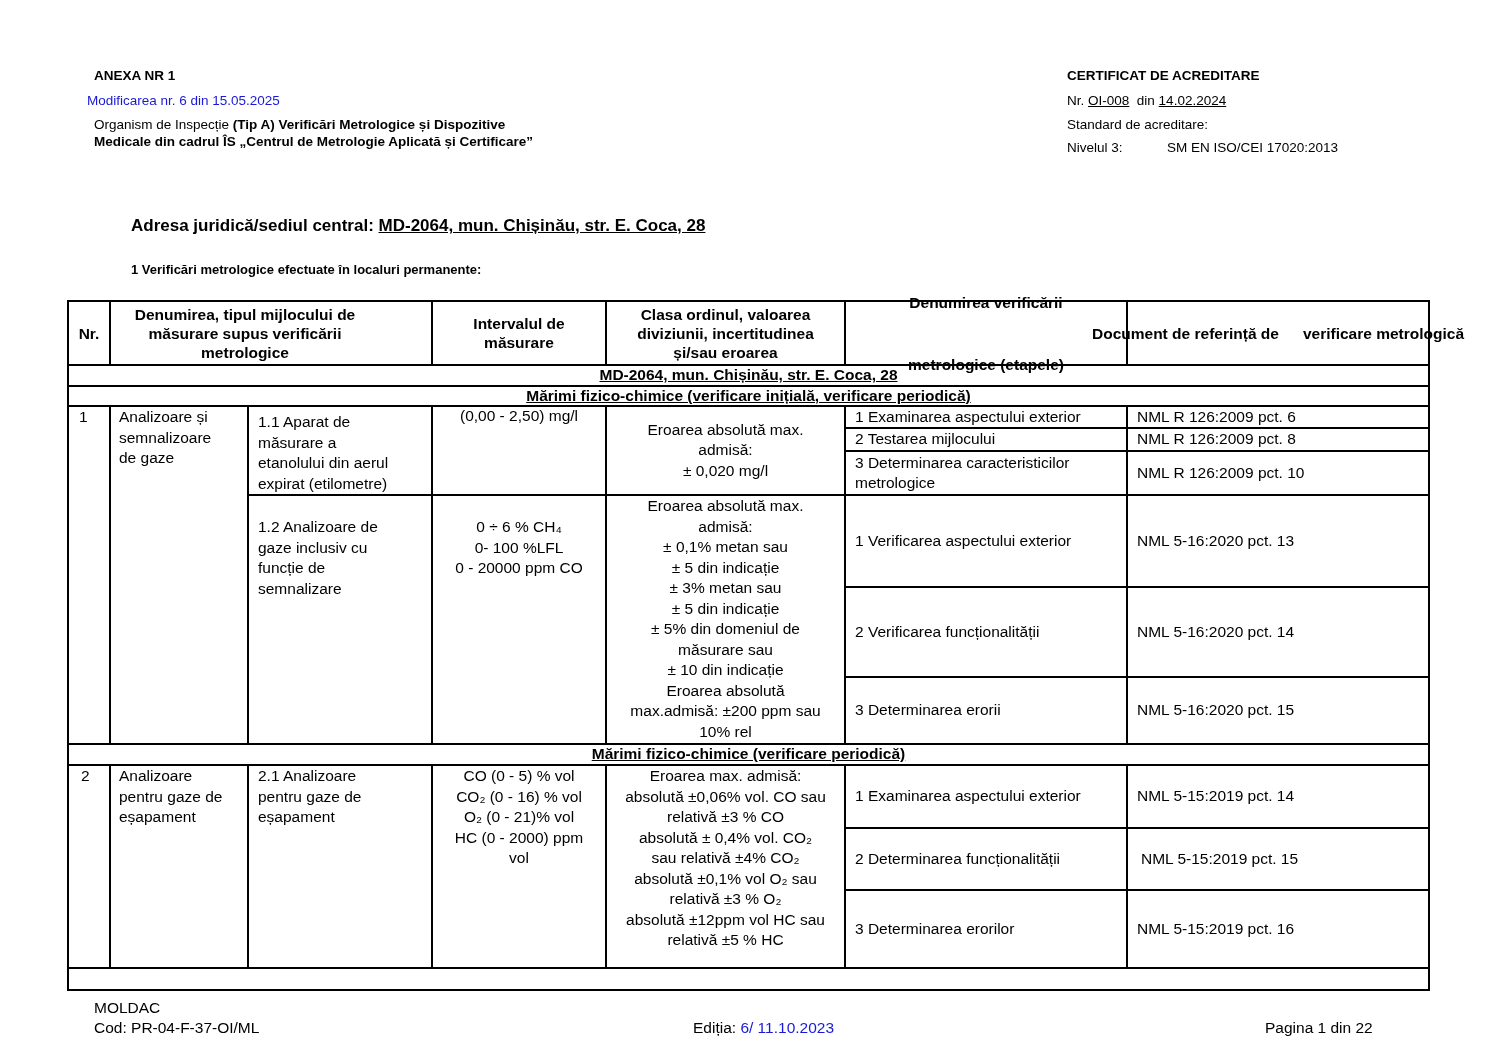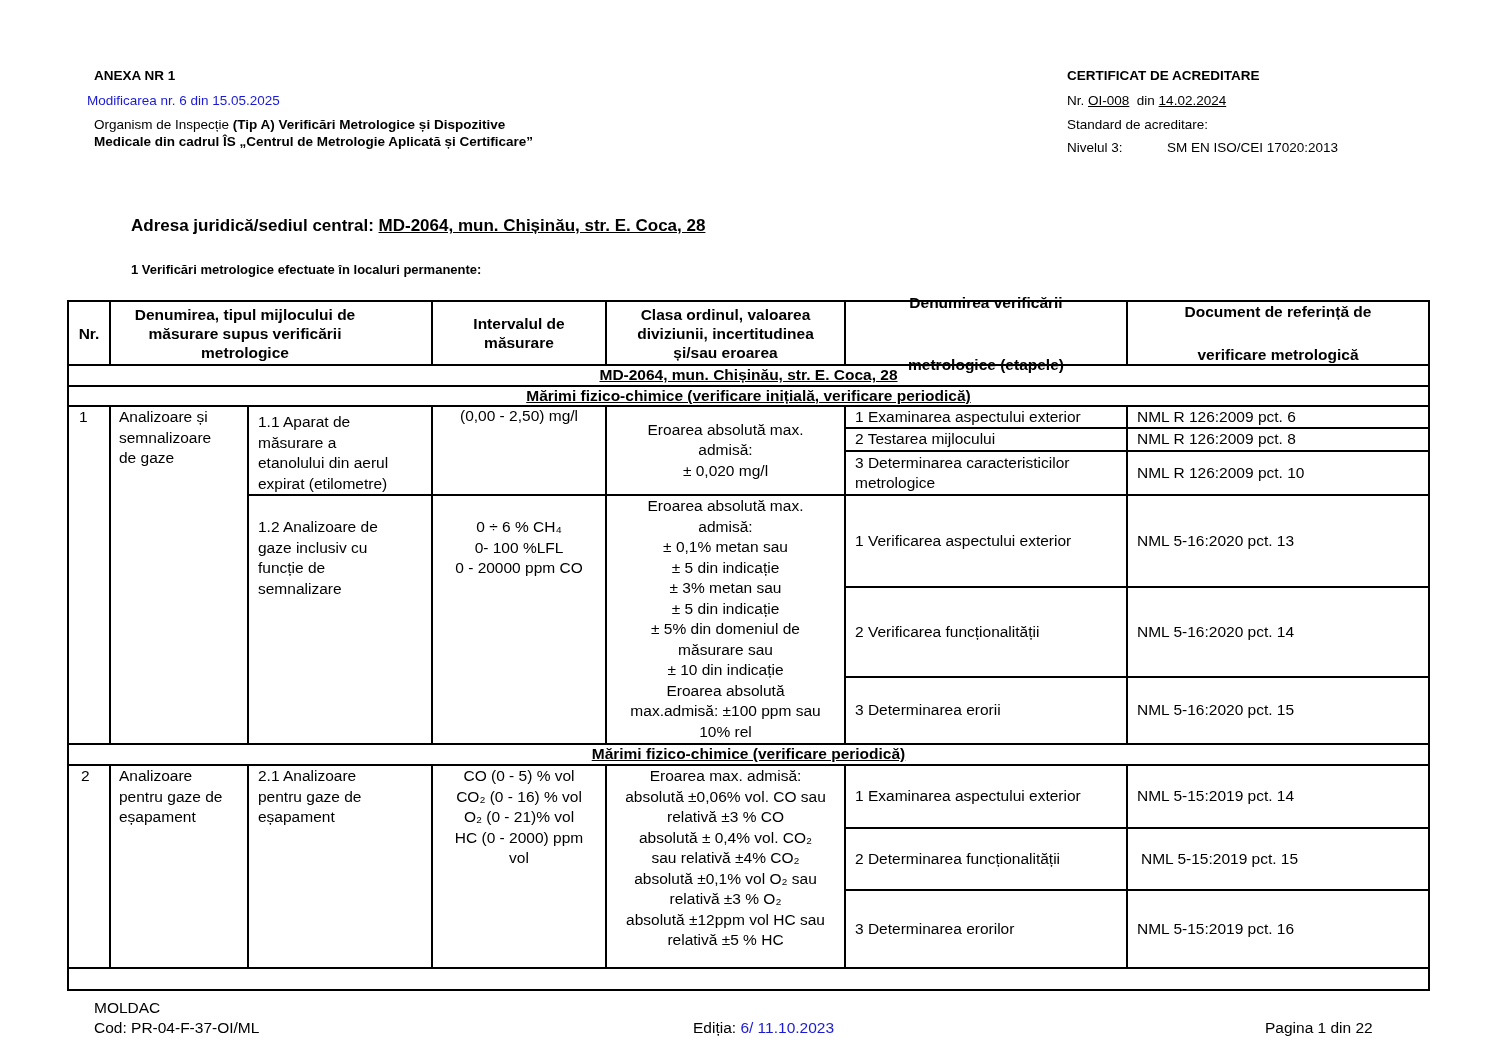--- a/index.html
+++ b/index.html
@@ -115,21 +115,21 @@
 </div>
 <div class="cell th multiline" style="left:607px; top:302px; width:237px; height:62px; flex-direction:column;">
   <div>Clasa ordinul, valoarea</div>
   <div>diviziunii, incertitudinea</div>
   <div>și/sau eroarea</div>
 </div>
 <div class="cell th multiline" style="left:846px; top:302px; width:280px; height:62px; flex-direction:column;gap:43px;">
   <div>Denumirea verificării</div>
   <div>metrologice (etapele)</div>
 </div>
-<div class="cell th multiline" style="left:1128px; top:302px; width:300px; height:62px; flex-direction:column;gap:24px;">
+<div class="cell th multiline" style="left:1128px; top:302px; width:300px; height:62px; flex-direction:row;gap:24px;">
   <div>Document de referință de</div>
   <div>verificare metrologică</div>
 </div>
 
 <div class="cell sec-row" style="left:69px; top:365px; width:1359px; height:20px;">
   <span class="u">MD-2064, mun. Chișinău, str. E. Coca, 28</span>
 </div>
 
 <div class="cell sec-row" style="left:69px; top:386px; width:1359px; height:19px;">
   <span class="u">Mărimi fizico-chimice (verificare inițială, verificare periodică)</span>
@@ -181,21 +181,21 @@
   <div>Eroarea absolută max.</div>
   <div>admisă:</div>
   <div>± 0,1% metan sau</div>
   <div>± 5 din indicație</div>
   <div>± 3% metan sau</div>
   <div>± 5 din indicație</div>
   <div>± 5% din domeniul de</div>
   <div>măsurare sau</div>
   <div>± 10 din indicație</div>
   <div>Eroarea absolută</div>
-  <div>max.admisă: ±100 ppm sau</div>
+  <div>max.admisă: ±200 ppm sau</div>
   <div>10% rel</div>
 </div>
 <div class="cell pad vcenter" style="left:846px; top:496px; width:280px; height:90px;">1 Verificarea aspectului exterior</div>
 <div class="cell pad vcenter" style="left:1128px; top:496px; width:300px; height:90px;">NML 5-16:2020 pct. 13</div>
 <div class="cell pad vcenter" style="left:846px; top:588px; width:280px; height:88px;">2 Verificarea funcționalității</div>
 <div class="cell pad vcenter" style="left:1128px; top:588px; width:300px; height:88px;">NML 5-16:2020 pct. 14</div>
 <div class="cell pad vcenter" style="left:846px; top:678px; width:280px; height:65px;">3 Determinarea erorii</div>
 <div class="cell pad vcenter" style="left:1128px; top:678px; width:300px; height:65px;">NML 5-16:2020 pct. 15</div>
 
 <div class="cell sec-row" style="left:69px; top:744px; width:1359px; height:20px;">

